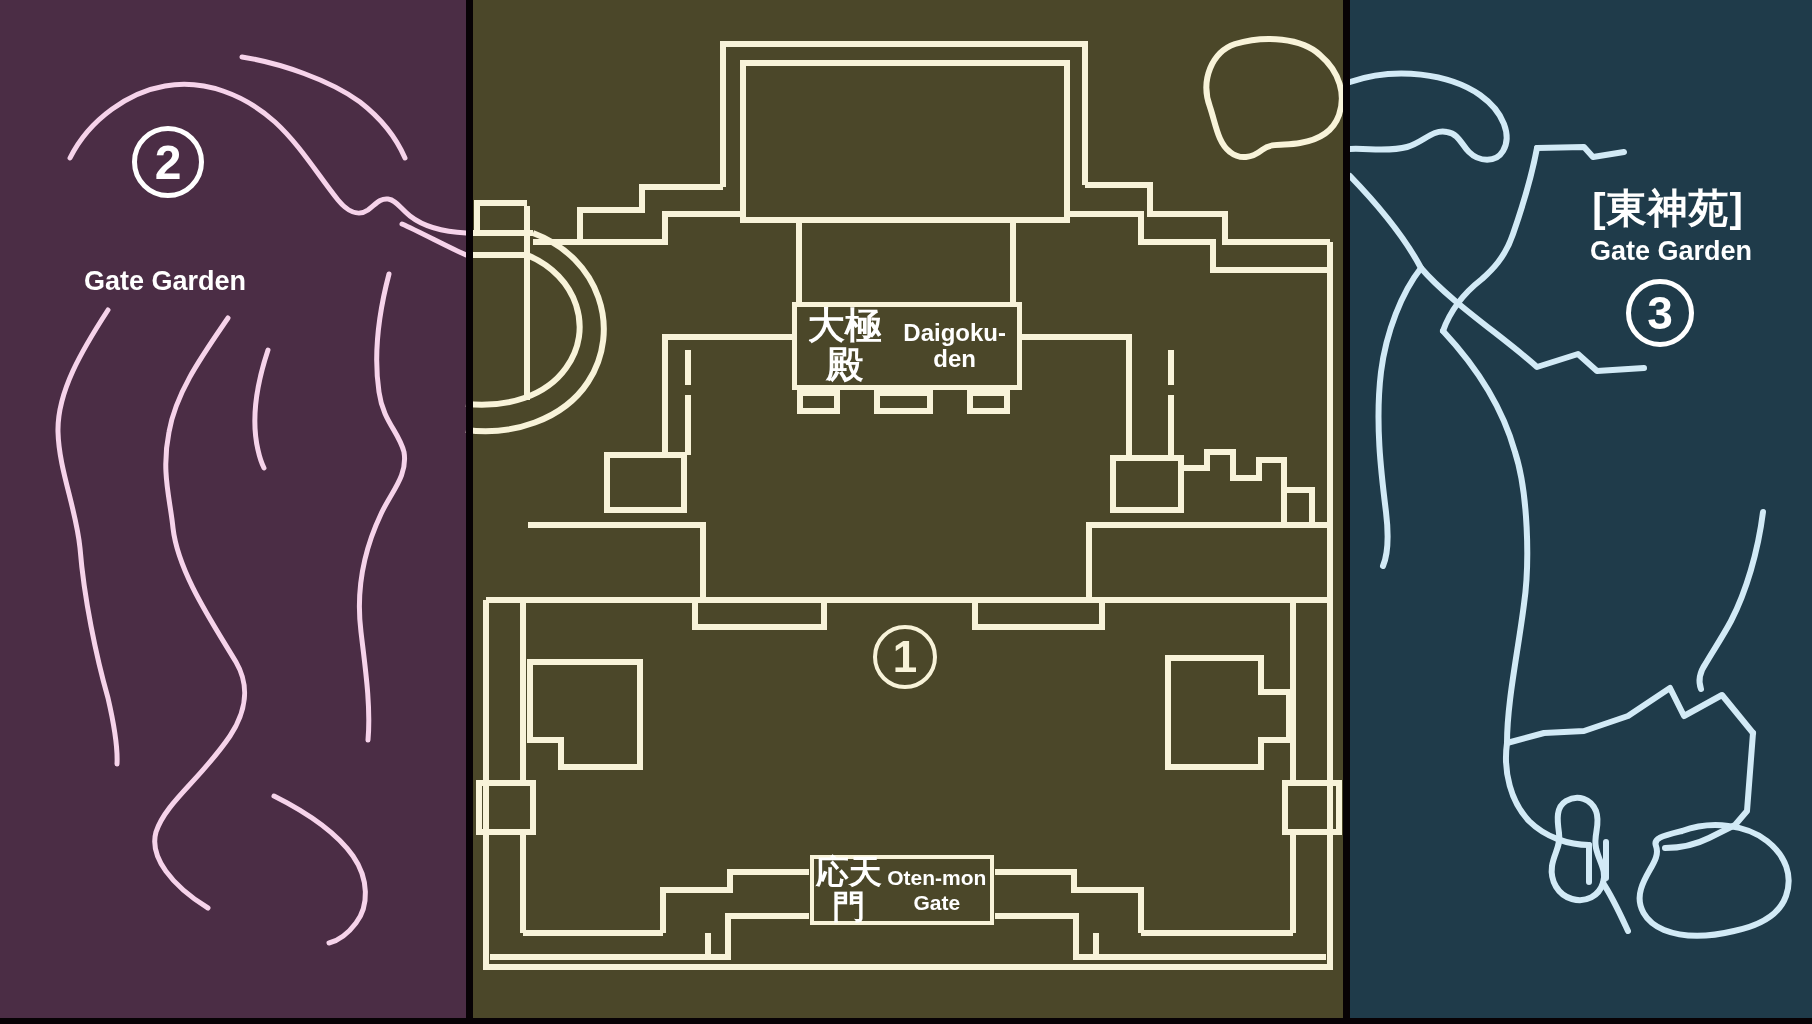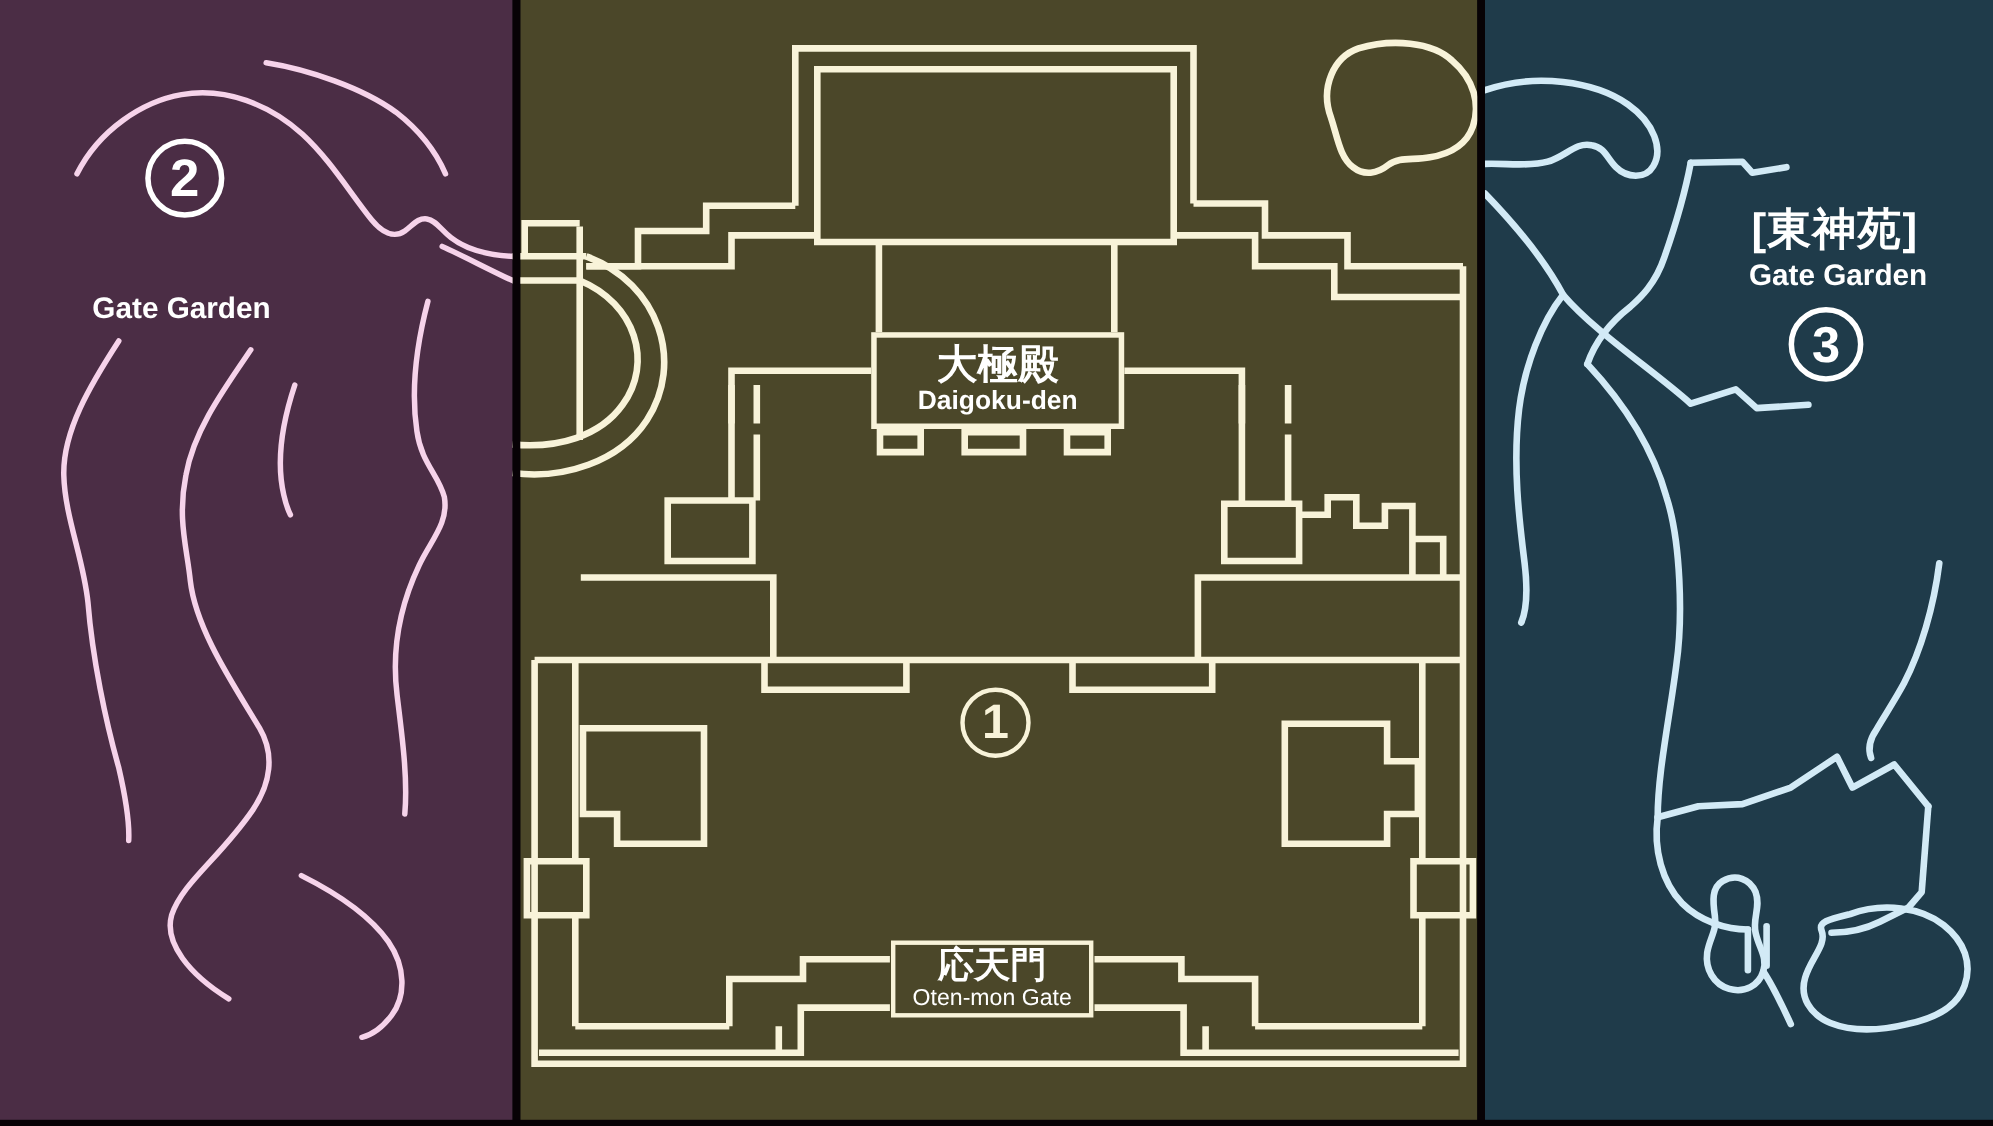--- a/index.html
+++ b/index.html
@@ -22,29 +22,29 @@
   .num-badge{
     position:absolute;z-index:8;transform:translate(-50%,-50%);
     border-radius:50%;display:flex;align-items:center;justify-content:center;
     color:#fff;font-weight:bold;box-sizing:border-box;
   }
   #badge-south{left:168px;top:162px;width:72px;height:72px;border:5px solid #fff;font-size:48px;}
   #badge-main{left:905px;top:657px;width:64px;height:64px;border:4px solid #f8f3d9;font-size:44px;color:#f8f3d9;}
   #badge-east{left:1660px;top:313px;width:68px;height:68px;border:5px solid #fff;font-size:46px;}
   .map-box{
     position:absolute;z-index:8;box-sizing:border-box;background:#4b4729;
-    display:flex;flex-direction:column;align-items:center;justify-content:center;
+    display:flex;flex-direction:row;align-items:center;justify-content:center;
     color:#fff;text-align:center;
   }
   #box-daigokuden{left:792px;top:302px;width:230px;height:88px;border:5px solid #f8f3d9;}
   #box-daigokuden .ja{font-size:37px;font-weight:bold;line-height:1.05;}
   #box-daigokuden .en{font-size:24px;font-weight:bold;line-height:1.1;}
   #box-otenmon{left:810px;top:855px;width:184px;height:70px;border:4px solid #f8f3d9;}
   #box-otenmon .ja{font-size:33px;font-weight:bold;line-height:1.05;}
-  #box-otenmon .en{font-size:21px;font-weight:normal;line-height:1.2;}
+  #box-otenmon .en{font-size:21px;font-weight:bold;line-height:1.2;}
   #title-south-ja{left:166px;top:237px;}
   #title-south-en{left:165px;top:281px;}
   #title-east-ja{left:1668px;top:208px;}
   #title-east-en{left:1671px;top:251px;}
 </style>
 </head>
 <body>
 
 <div id="stage">
 

